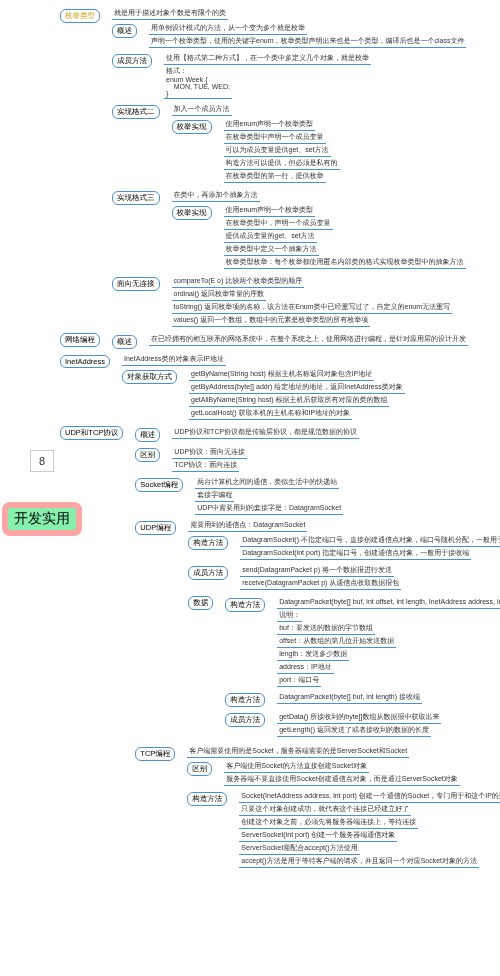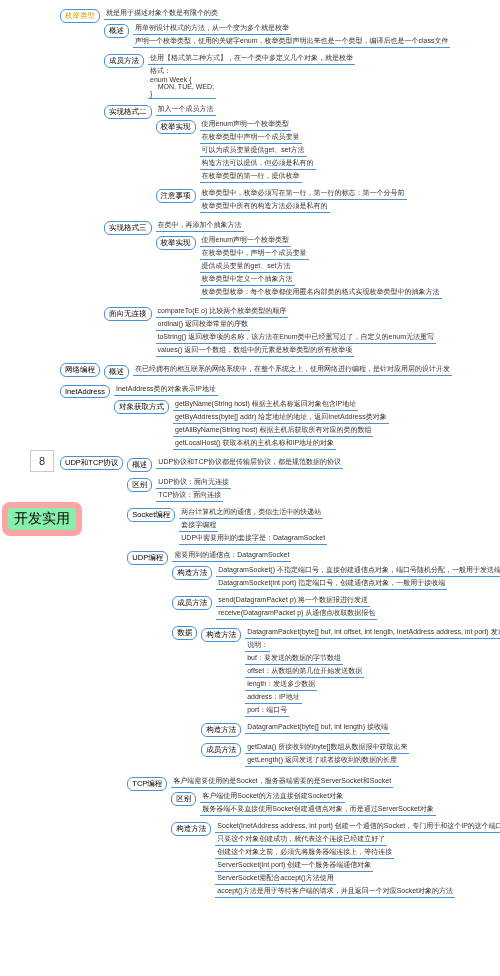--- a/index.html
+++ b/index.html
@@ -4,21 +4,21 @@
 <style>
 *{margin:0;padding:0;box-sizing:border-box}
 body{font-family:"Microsoft YaHei",Arial,sans-serif;font-size:8px;background:#fff;width:500px;overflow:hidden}
 .mindmap{position:relative;padding:5px 0 5px 10px}
 .node-ylw{border-color:#d4a017;color:#d4a017}
 .root-left{position:absolute;left:2px;top:450px;display:flex;flex-direction:column;align-items:center;gap:30px}
 .root-num{border:1px solid #ccc;padding:4px 8px;font-size:11px;color:#333;background:#fff}
 .root-main{border:6px solid #fca5a5;border-radius:8px;padding:2px 6px;font-size:14px;background:#86efac}
 .main-tree{margin-left:50px}
 .row{display:flex;align-items:center;padding:0.5px 0}
-.lbl{border:1px solid #4a90d9;border-radius:6px;padding:1px 4px;font-size:7.5px;white-space:nowrap;background:#fff;margin-right:4px}
+.lbl{border:1px solid #4a90d9;border-radius:6px;padding:1px 4px;font-size:7.5px;white-space:nowrap;background:#fff;margin-right:12px}
 .leaf{border-bottom:1px solid #4a90d9;padding:0 2px 1px;font-size:7px;white-space:nowrap;color:#333}
 .sec{display:flex;align-items:flex-start;margin:2px 0}
 .sec>.lbl{margin-top:2px}
 .vl{display:flex;flex-direction:column}
 </style>
 </head>
 <body>
 
 <div class="mindmap">
   <div class="root-left">
@@ -82,31 +82,20 @@
                     <span class="leaf">可以为成员变量提供get、set方法</span>
                   </div>
                 <div class="row">
                     <span class="leaf">构造方法可以提供，但必须是私有的</span>
                   </div>
                 <div class="row">
                     <span class="leaf">在枚举类型的第一行，提供枚举</span>
                   </div>
               </div>
             </div>
-            <div class="sec">
-              <div class="lbl">注意事项</div>
-              <div class="vl">
-                <div class="row">
-                    <span class="leaf">枚举类型中，枚举必须写在第一行，第一行的标志：第一个分号前</span>
-                  </div>
-                <div class="row">
-                    <span class="leaf">枚举类型中所有的构造方法必须是私有的</span>
-                  </div>
-              </div>
-            </div>
           </div>
         </div>
 
         <div class="sec">
           <div class="lbl">实现格式三</div>
           <div class="vl">
             <div class="row">
                 <span class="leaf">在类中，再添加个抽象方法</span>
               </div>
             <div class="sec">

